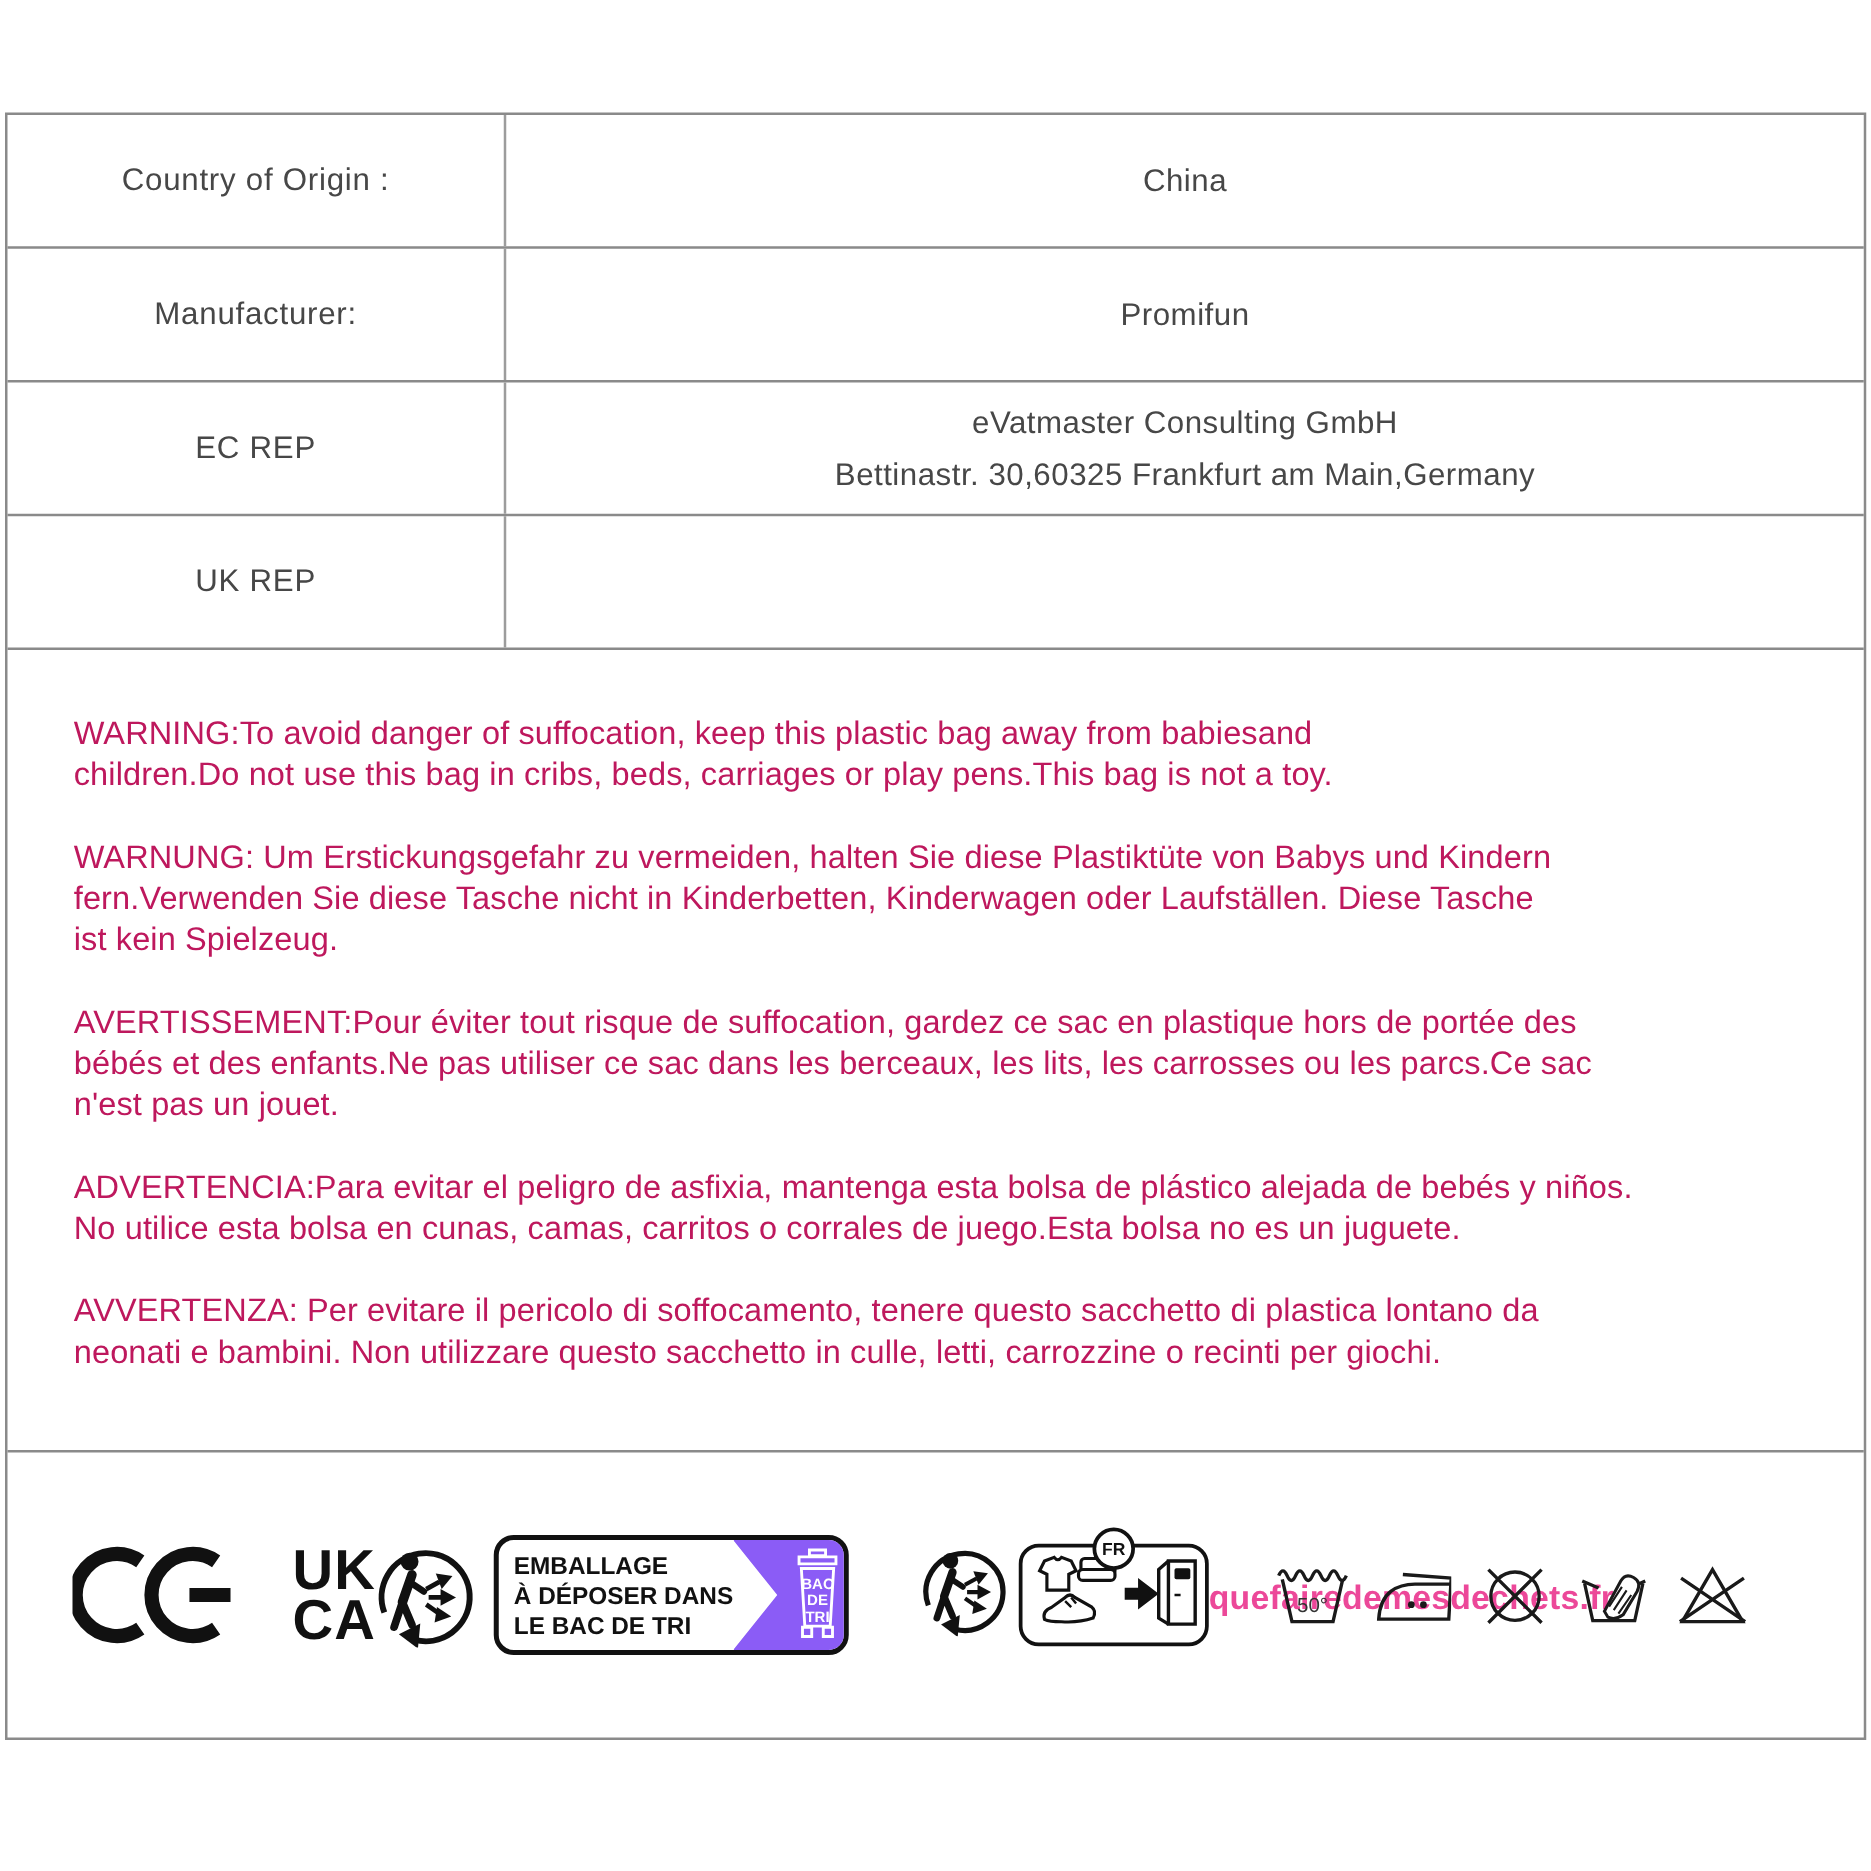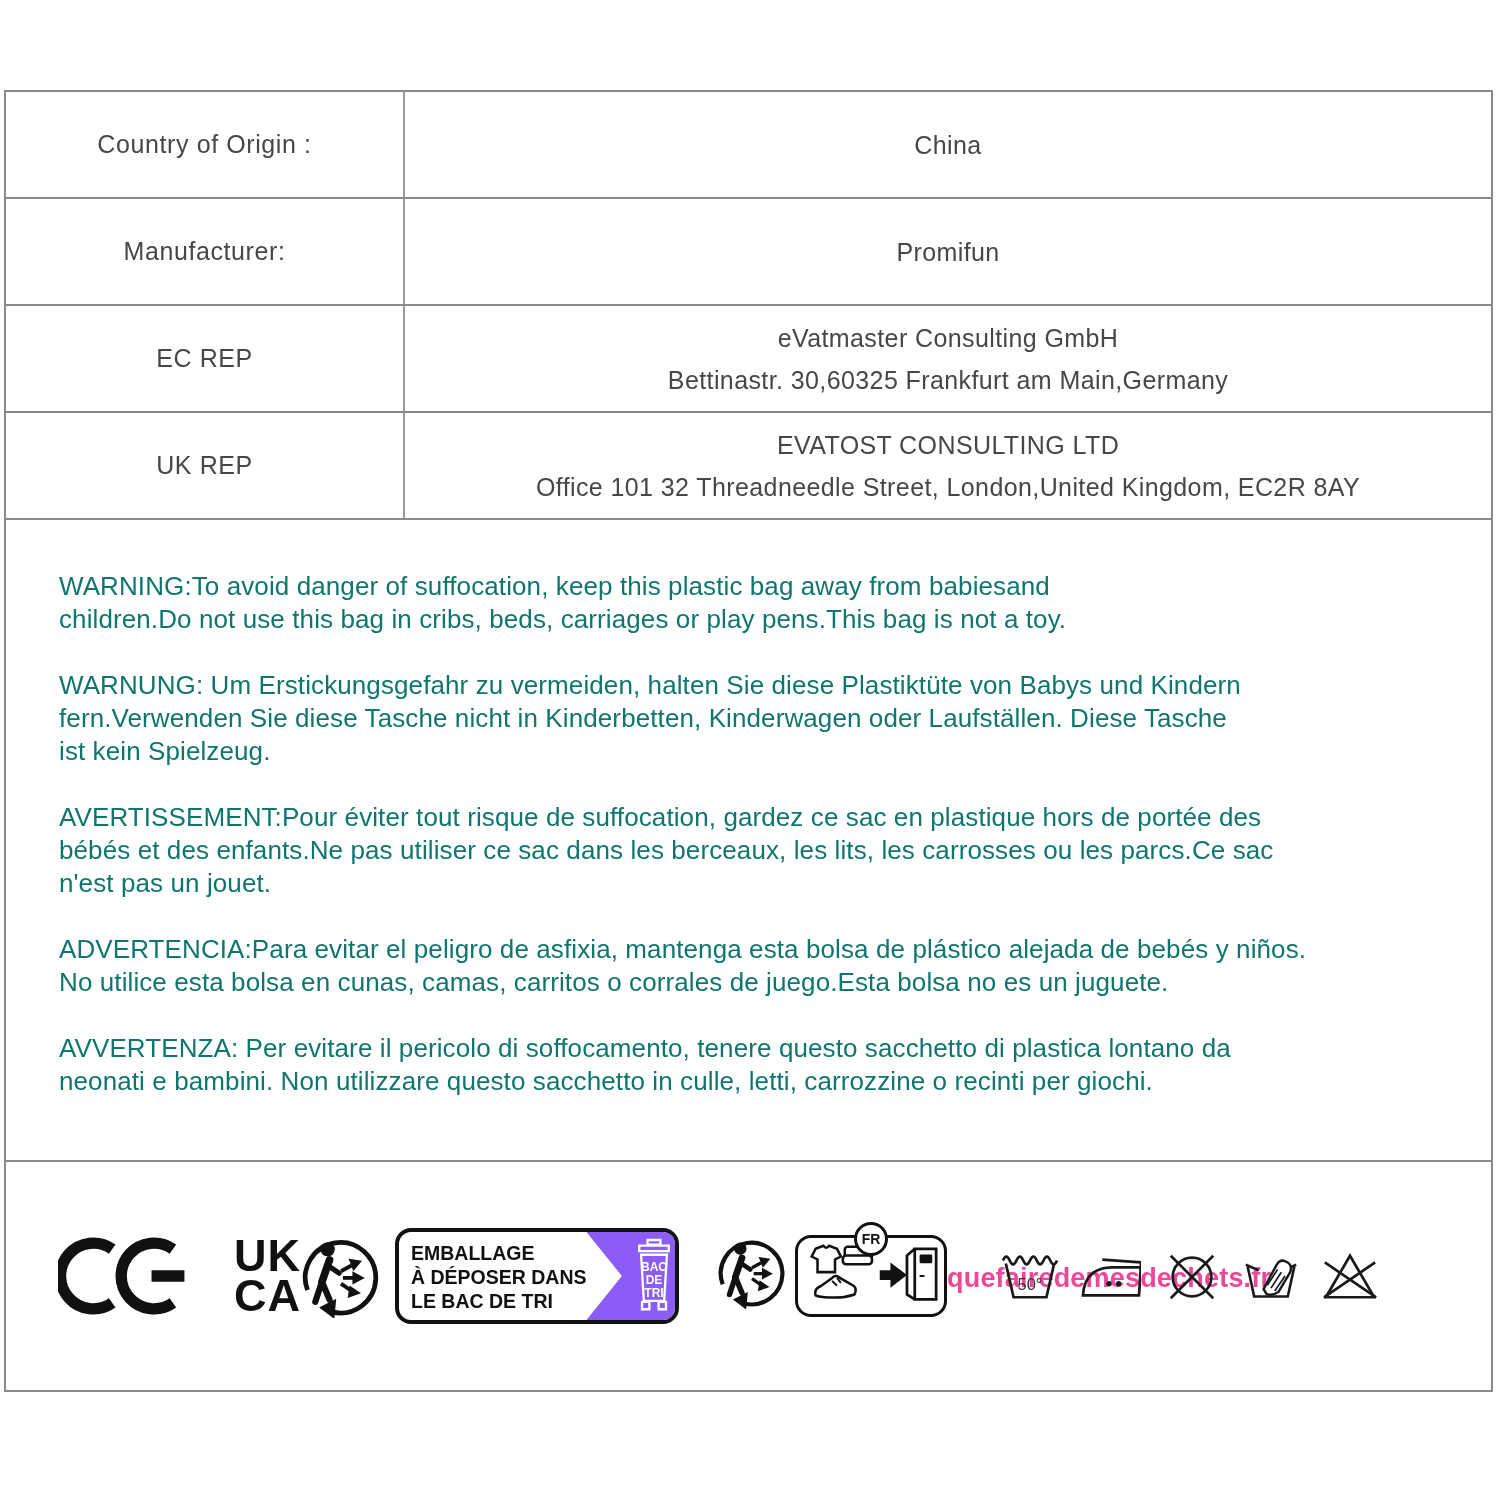--- a/index.html
+++ b/index.html
@@ -44,21 +44,21 @@
   }
   
   .warning-box {
     height: 642px;
     border-bottom: 2px solid #8a8a8a;
     padding: 50px 40px 0 53px;
     font-size: 26px;
     font-weight: 300;
     line-height: 33px;
     letter-spacing: 0.1px;
-    color: #0f766e;
+    color: #be185d;
   }
   .warning-box p { white-space: pre-line; margin-bottom: 33px; }
   
   .footer {
     height: 228px;
     display: flex;
     align-items: center;
     padding-left: 52px;
     color: #111;
   }
@@ -71,21 +71,21 @@
   .triman { flex: none; }
   .triman-1 { margin-right: 14px; }
   .emballage {
     flex: none;
     width: 284px; height: 96px;
     border: 4px solid #111;
     border-radius: 16px;
     overflow: hidden;
     display: flex;
     background: #fff;
-    margin-right: 38px;
+    margin-right: 58px;
   }
   .emballage-text {
     flex: 1;
     padding: 9px 0 0 12px;
     font-weight: 700; font-size: 19.5px; line-height: 24px;
     color: #111; white-space: nowrap;
   }
   .emballage-black {
     width: 98px; flex: none;
     background: #8b5cf6;
@@ -134,22 +134,20 @@
     <div class="cell-label">Manufacturer:</div>
     <div class="cell-value">Promifun</div>
   </div>
   <div class="trow">
     <div class="cell-label">EC REP</div>
     <div class="cell-value">eVatmaster Consulting GmbH
 Bettinastr. 30,60325 Frankfurt am Main,Germany</div>
   </div>
   <div class="trow">
     <div class="cell-label">UK REP</div>
-    <div class="cell-value">EVATOST CONSULTING LTD
-Office 101 32 Threadneedle Street, London,United Kingdom, EC2R 8AY</div>
   </div>
 
   <div class="warning-box">
     <p>WARNING:To avoid danger of suffocation, keep this plastic bag away from babiesand
 children.Do not use this bag in cribs, beds, carriages or play pens.This bag is not a toy.</p>
     <p>WARNUNG: Um Erstickungsgefahr zu vermeiden, halten Sie diese Plastiktüte von Babys und Kindern
 fern.Verwenden Sie diese Tasche nicht in Kinderbetten, Kinderwagen oder Laufställen. Diese Tasche
 ist kein Spielzeug.</p>
     <p>AVERTISSEMENT:Pour éviter tout risque de suffocation, gardez ce sac en plastique hors de portée des
 bébés et des enfants.Ne pas utiliser ce sac dans les berceaux, les lits, les carrosses ou les parcs.Ce sac

